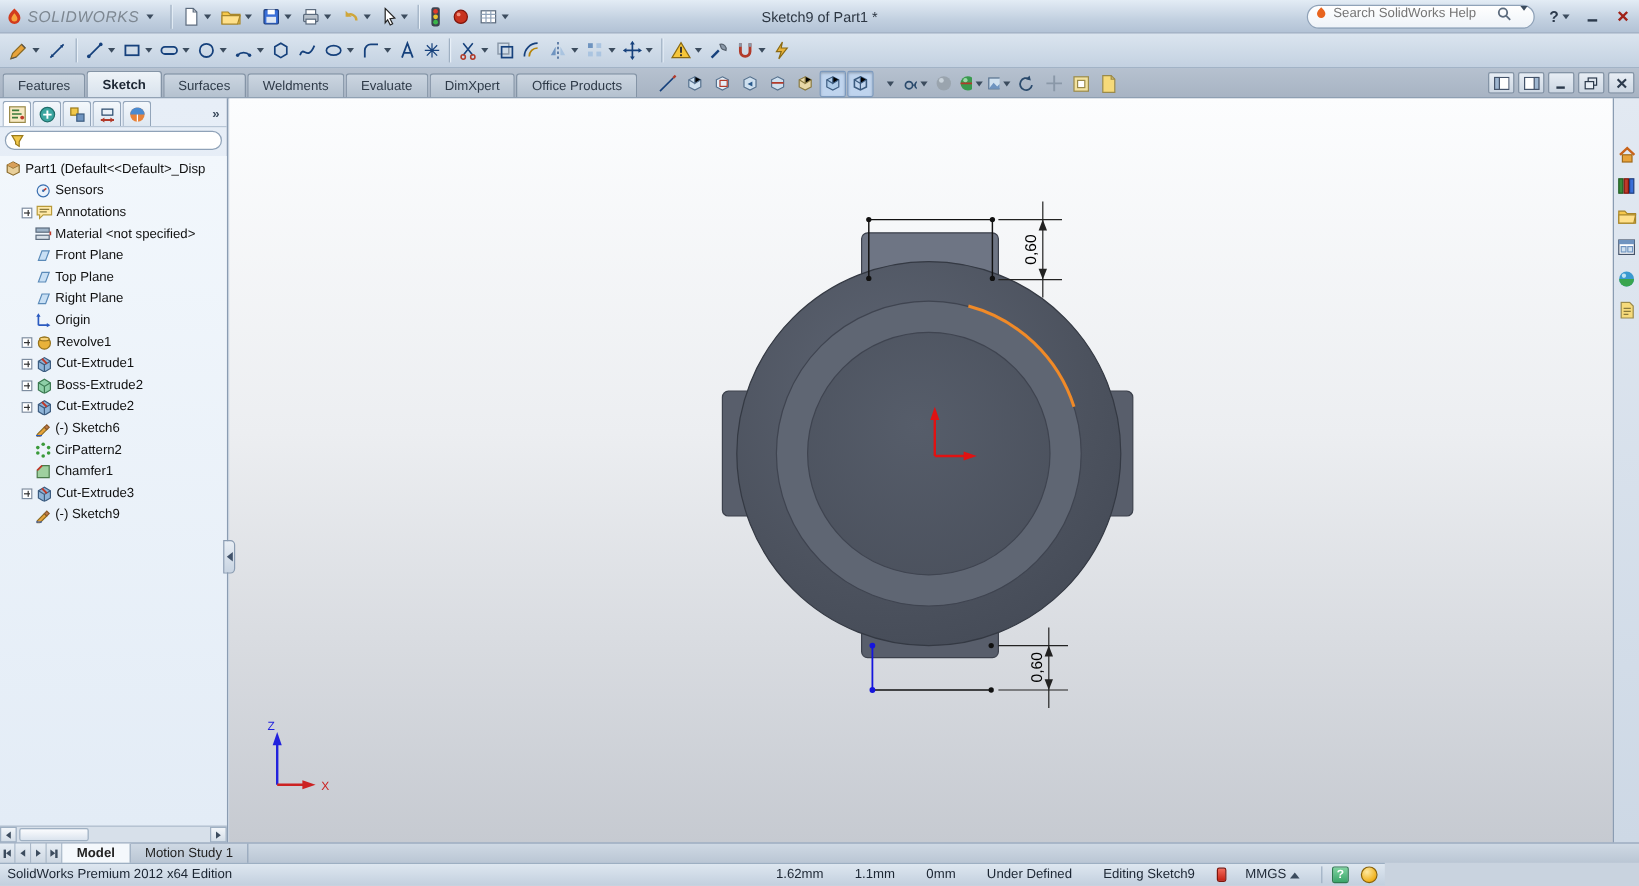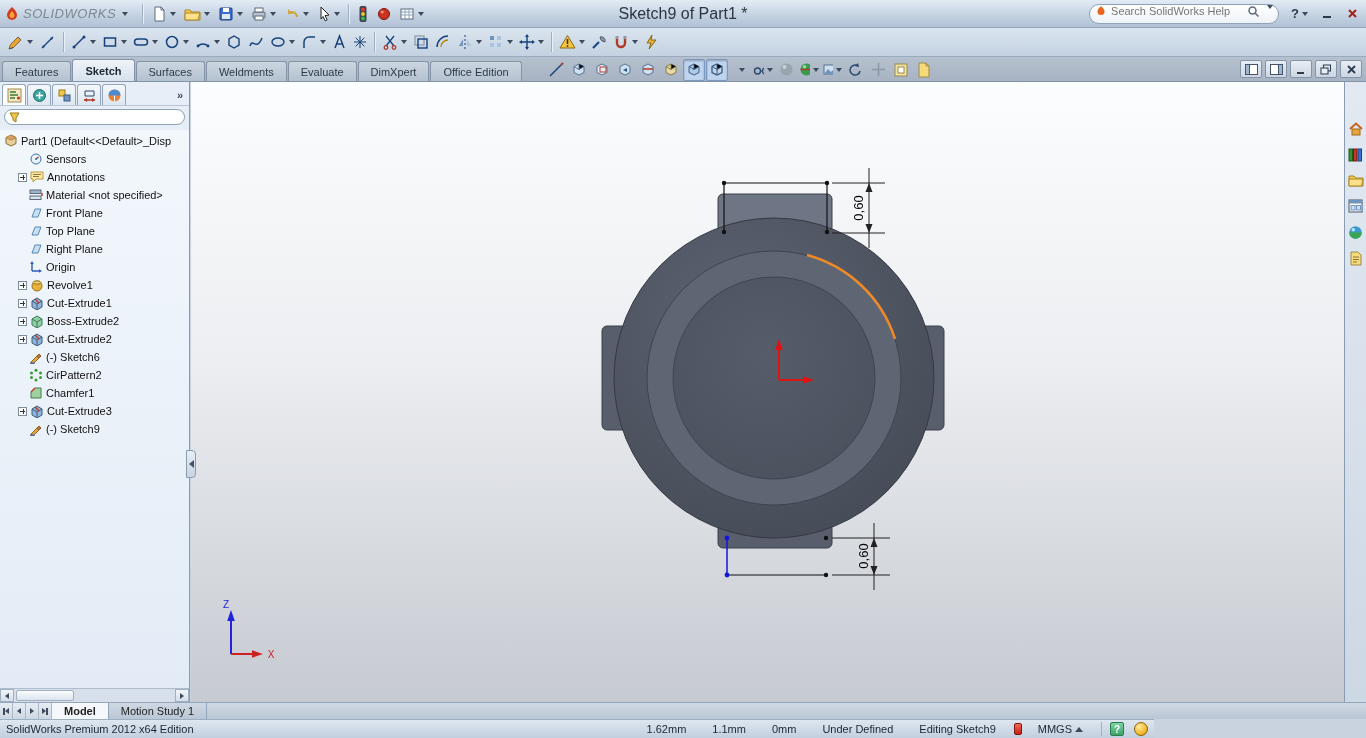--- a/index.html
+++ b/index.html
@@ -8,21 +8,21 @@
 
   
   .titlebar { position:absolute; left:0; top:0; width:1366px; height:28px;
     background:linear-gradient(#e3ecf5,#c2d0e0 60%,#b2c2d5); border-bottom:1px solid #93a5ba;
     display:flex; align-items:center; padding:0 4px; }
   .logo { display:flex; align-items:center; gap:3px; margin-right:10px; }
   .logotext { font-weight:normal; font-style:italic; color:#7d8791; font-size:13px; letter-spacing:.5px; }
   .tbtn { height:24px; display:flex; align-items:center; padding:0 3px; border:1px solid transparent; border-radius:3px; }
   .dd { width:0; height:0; border-left:3px solid transparent; border-right:3px solid transparent; border-top:4px solid #3c4c5e; margin-left:3px; }
   .vsep { width:1px; height:20px; background:#9fb0c2; margin:0 4px; box-shadow:1px 0 0 #e8f0f8; }
-  .doc-title { position:absolute; left:50%; transform:translateX(-50%); color:#2c3642; font-size:16px; white-space:nowrap; }
+  .doc-title { position:absolute; left:50%; transform:translateX(-50%); color:#2c3642; font-size:12px; white-space:nowrap; }
   .search { margin-left:auto; width:190px; height:20px; background:linear-gradient(#fff,#eef3f8); border:1px solid #8fa2b8; border-radius:10px;
     display:flex; align-items:flex-start; padding:0 5px; gap:4px; }
   .search input { flex:1; border:none; outline:none; background:transparent; font-size:11px; color:#555; min-width:0; }
   .help-cluster { display:flex; align-items:center; margin-left:8px; gap:6px; }
   .qmark { font-weight:bold; color:#2c3a4c; font-size:13px; }
 
   
   .toolbar2 { position:absolute; left:0; top:28px; width:1366px; height:29px;
     background:linear-gradient(#dbe5ef,#c3d1e1); border-bottom:1px solid #9aabc0;
     display:flex; align-items:center; padding:0 4px; }
@@ -389,21 +389,21 @@
     <div class="ctab">
         <span>Weldments</span>
       </div>
     <div class="ctab">
         <span>Evaluate</span>
       </div>
     <div class="ctab">
         <span>DimXpert</span>
       </div>
     <div class="ctab">
-        <span>Office Edition</span>
+        <span>Office Products</span>
       </div>
   </div>
 
   <div class="headsup">
     <div class="hbtn">
         <svg width="16" height="16">
           <path d="M2 14L13 3" stroke="#16417c" stroke-width="1.4"></path>
           <path d="M13 3l2-2" stroke="#b23a2a" stroke-width="2"></path>
         </svg>
       </div>

